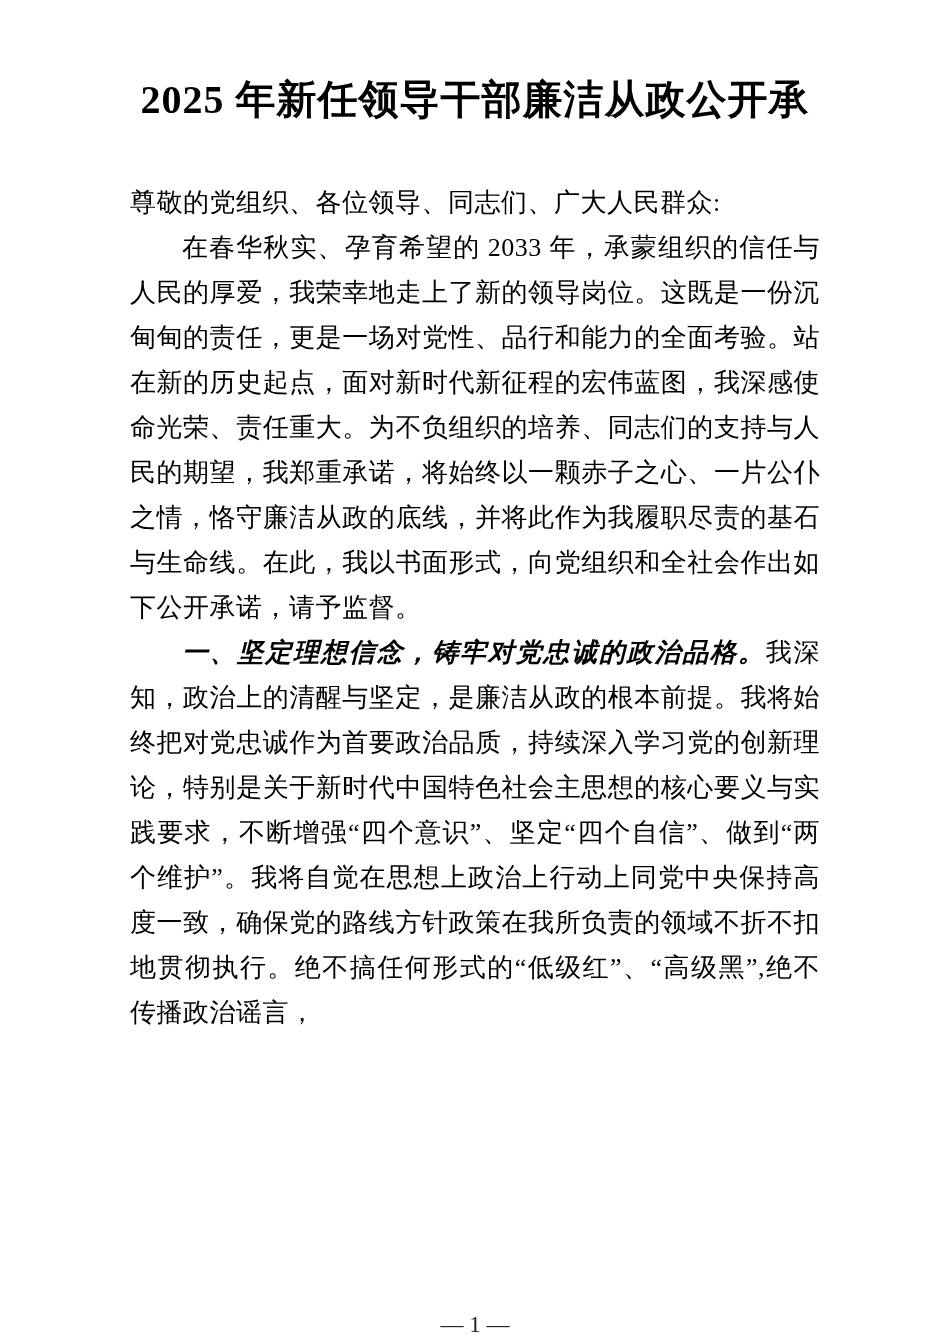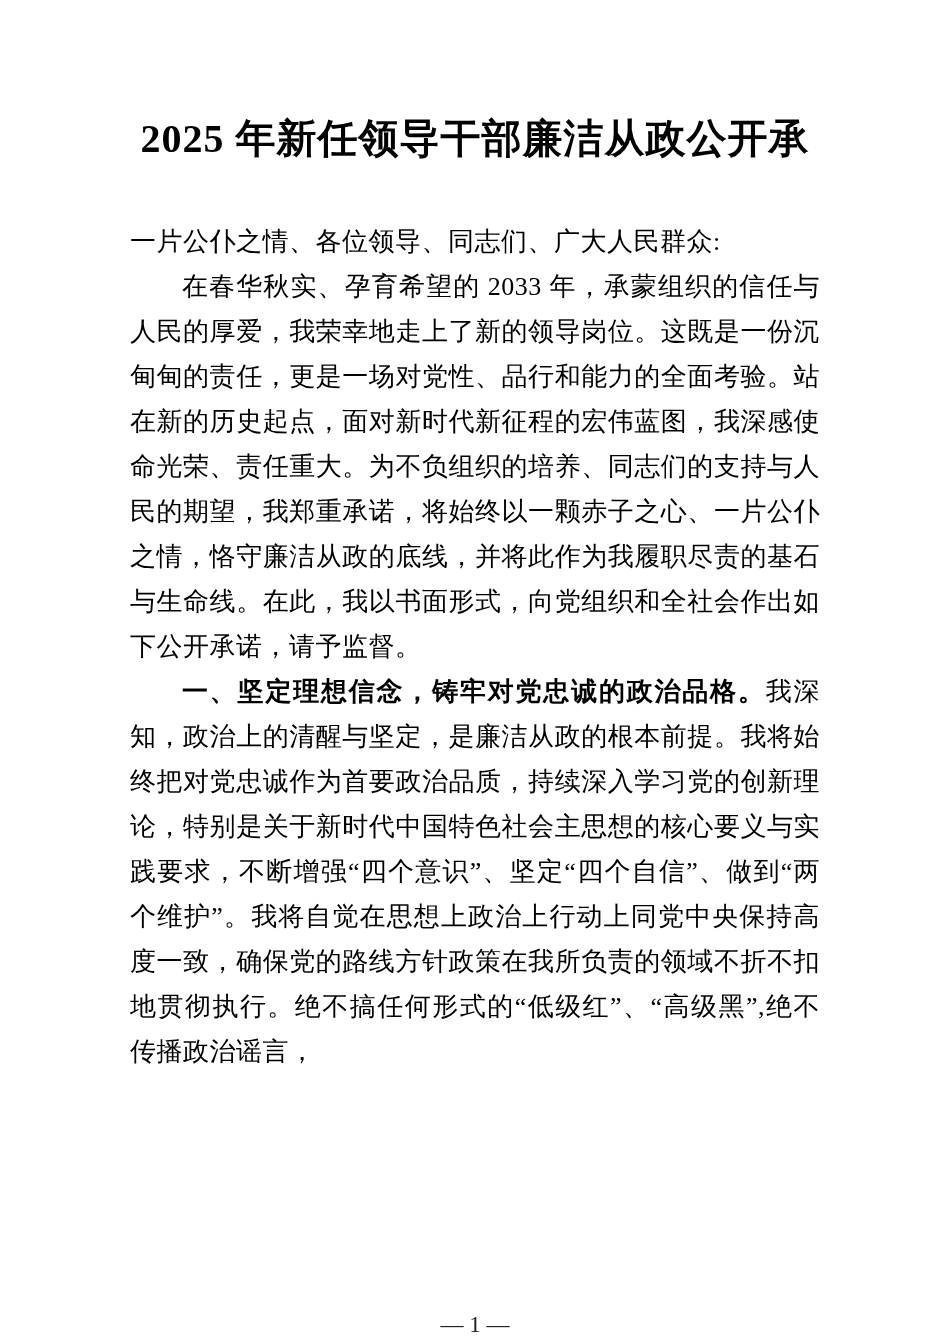--- a/index.html
+++ b/index.html
@@ -11,41 +11,42 @@
     position: relative;
     width: 950px;
     height: 1344px;
     background: #ffffff;
     color: #000000;
     overflow: hidden;
     font-family: "Liberation Serif", "DejaVu Serif", serif;
   }
   .doc-title {
     margin: 0;
-    padding: 113px 120px 0 120px;
+    padding: 74px 120px 0 120px;
     text-align: center;
     font-size: 40px;
     line-height: 52px;
     font-weight: 700;
     letter-spacing: 1px;
     font-family: "Liberation Serif", "DejaVu Serif", serif;
   }
   .doc-title .title-line { display: block; }
   .doc-body {
     margin: 54px 130px 0 130px;
     font-size: 26px;
     line-height: 45px;
     text-align: justify;
     letter-spacing: 0.5px;
   }
   .doc-body p { margin: 0; }
   .para-indent { text-indent: 2em; }
   .lead-bold {
     font-weight: 700;
     font-family: "Liberation Sans", "DejaVu Sans", sans-serif;
+    font-style: italic;
   }
   .page-footer {
     position: absolute;
     left: 0;
     right: 0;
     bottom: 4px;
     text-align: center;
     font-size: 23px;
     line-height: 30px;
     color: #222222;
@@ -56,21 +57,21 @@
 <body>
 
 <div class="page">
 
   <h1 class="doc-title">
     <span class="title-line">2025 年新任领导干部廉洁从政公开承</span>
   </h1>
 
   <div class="doc-body">
 
-    <p class="salutation">一片公仆之情、各位领导、同志们、广大人民群众:</p>
+    <p class="salutation">尊敬的党组织、各位领导、同志们、广大人民群众:</p>
 
     <p class="para-indent">
       <span>在春华秋实、孕育希望的 2033 年，承蒙组织的信任与人民的厚爱，我荣幸地走上了新的领导岗位。这既是一份沉甸甸的责任，更是一场对党性、品行和能力的全面考验。站在新的历史起点，面对新时代新征程的宏伟蓝图，我深感使命光荣、责任重大。为不负组织的培养、同志们的支持与人民的期望，我郑重承诺，将始终以一颗赤子之心、一片公仆之情，恪守廉洁从政的底线，并将此作为我履职尽责的基石与生命线。在此，我以书面形式，向党组织和全社会作出如下公开承诺，请予监督。</span>
     </p>
 
     <p class="para-indent">
       <span class="lead-bold">一、坚定理想信念，铸牢对党忠诚的政治品格。</span><span>我深知，政治上的清醒与坚定，是廉洁从政的根本前提。我将始终把对党忠诚作为首要政治品质，持续深入学习党的创新理论，特别是关于新时代中国特色社会主思想的核心要义与实践要求，不断增强“四个意识”、坚定“四个自信”、做到“两个维护”。我将自觉在思想上政治上行动上同党中央保持高度一致，确保党的路线方针政策在我所负责的领域不折不扣地贯彻执行。绝不搞任何形式的“低级红”、“高级黑”,绝不传播政治谣言，</span>
     </p>
 
   </div>

